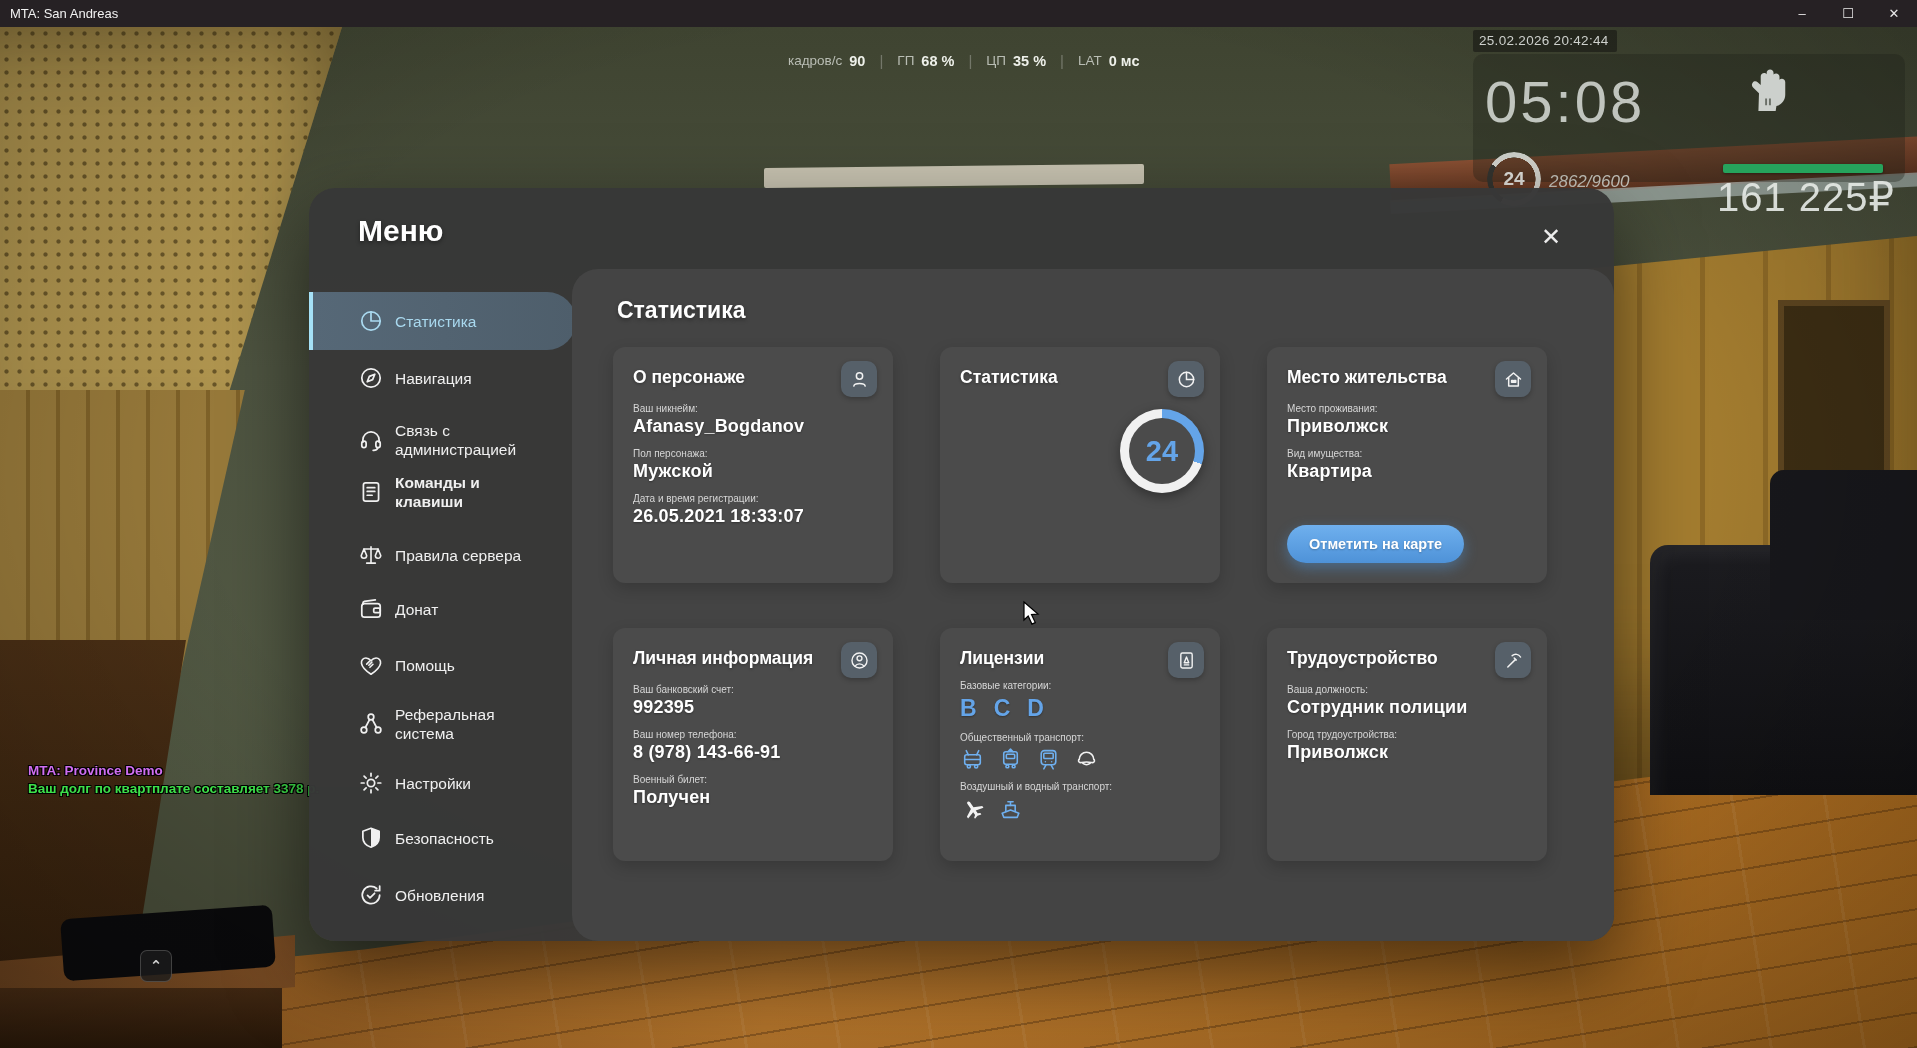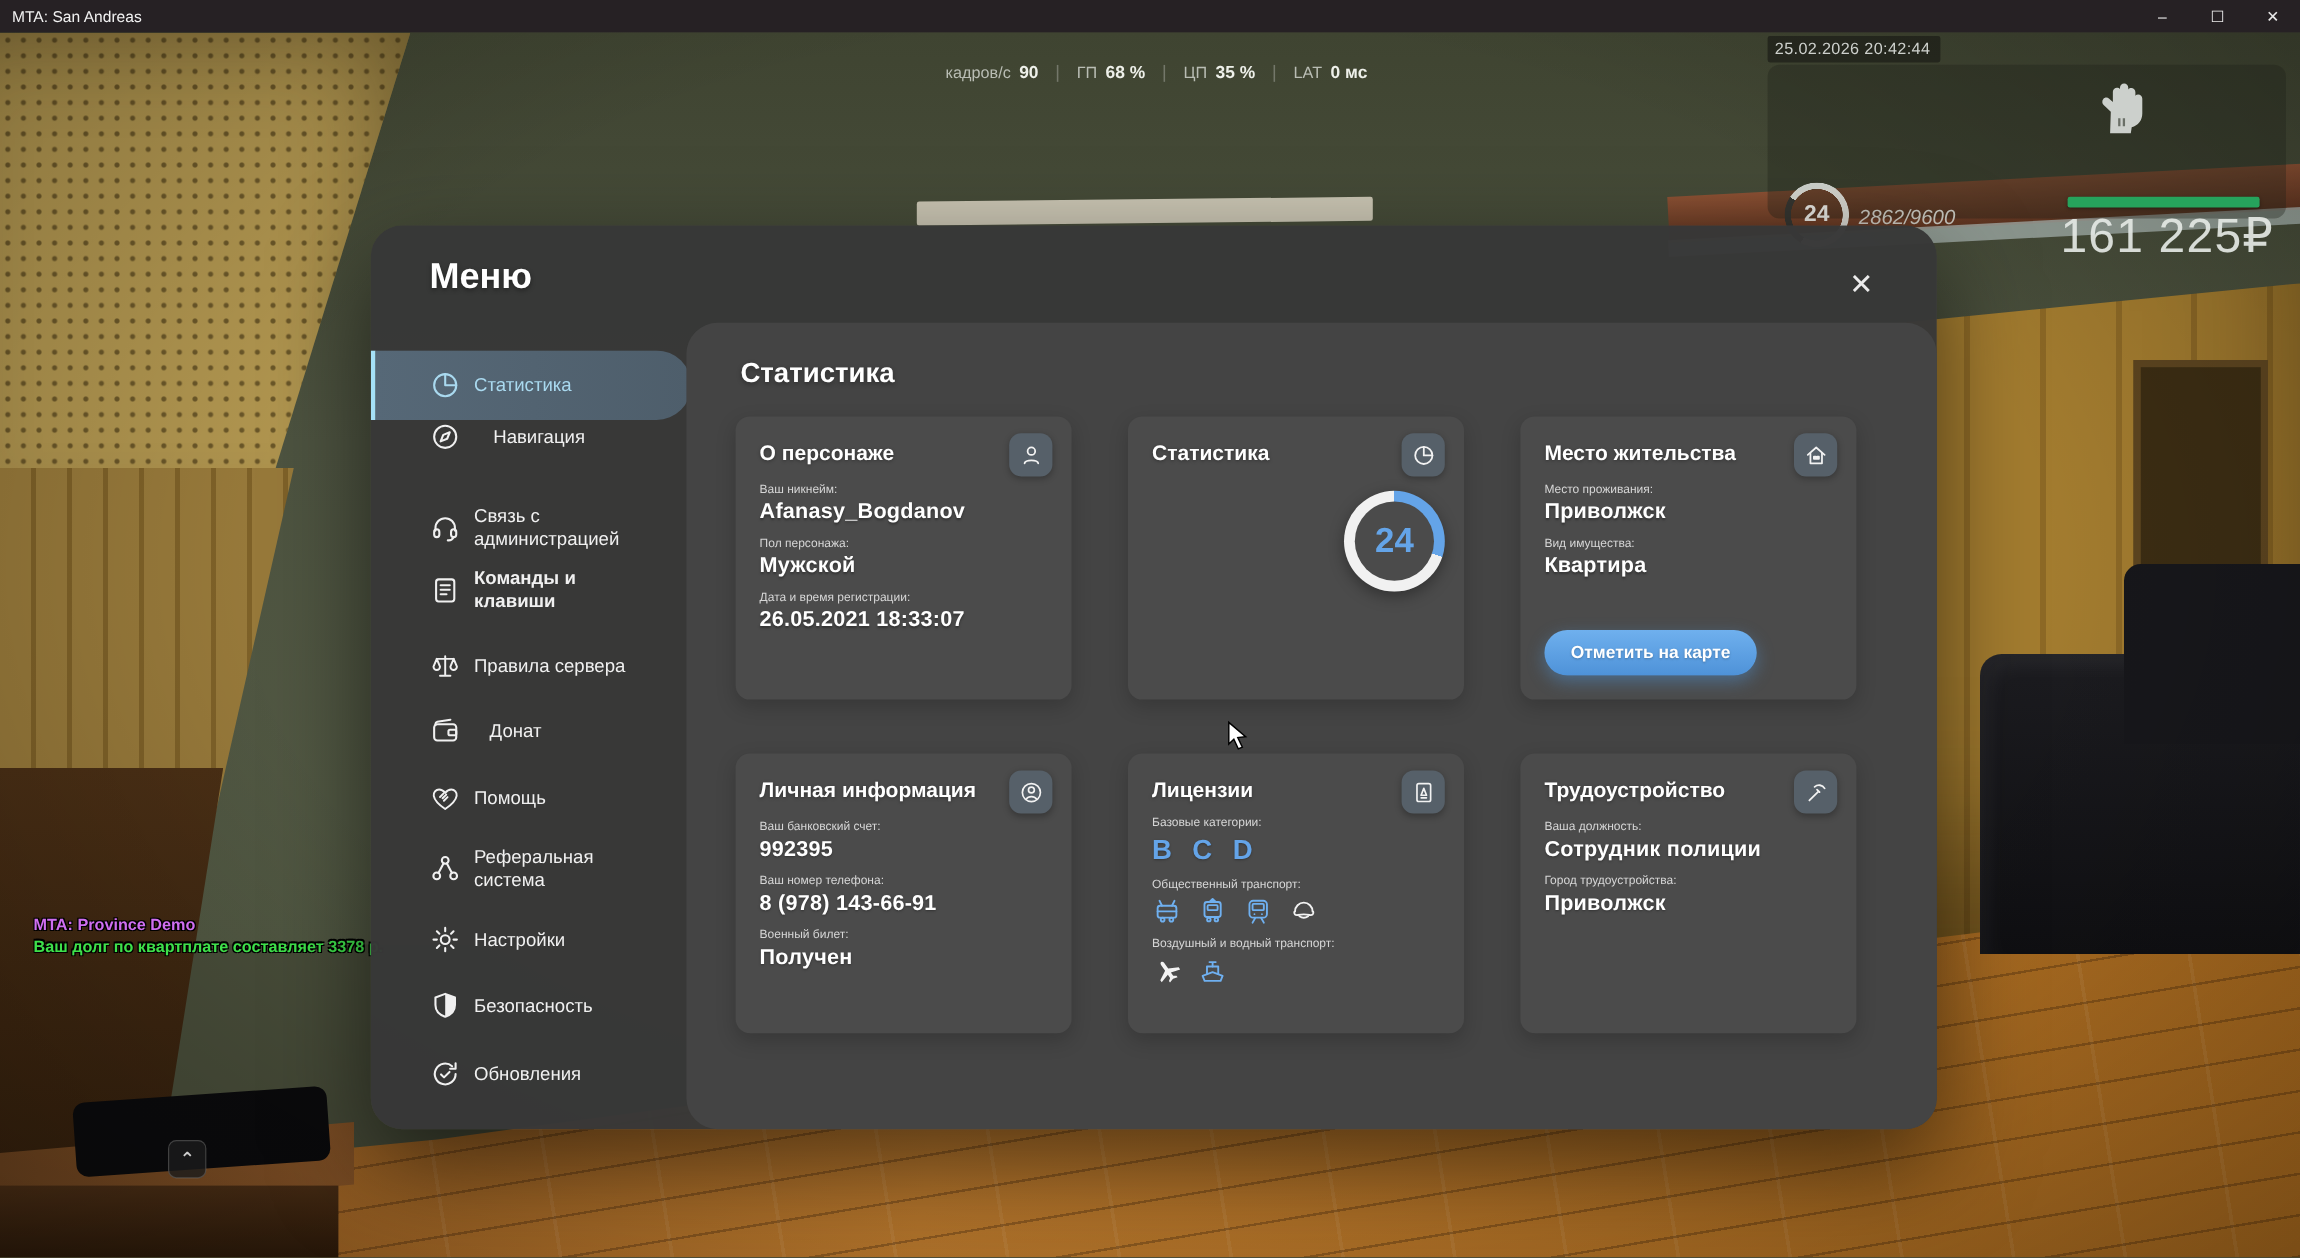--- a/index.html
+++ b/index.html
@@ -163,20 +163,21 @@
     </span>
   <span class="sep">|</span>
   <span class="grp">
       <span>LAT</span>
       <b>0 мс</b>
     </span>
 </div>
 
 <div class="abs date-chip">25.02.2026 20:42:44</div>
 <div class="abs hud-panel">
+  <div class="hud-clock">05:08</div>
   <div class="hud-fist">
     <svg viewBox="0 0 24 28" width="46" height="56">
         <path fill="#ccd0cc" d="M7 26h9l.4-2.6c2.8-.8 4.6-3 4.6-6V11c0-1-.8-1.8-1.8-1.8-.5 0-.9.2-1.2.5V8.2c0-1-.8-1.8-1.8-1.8-.5 0-1 .2-1.3.6V6.2c0-1-.8-1.8-1.8-1.8s-1.8.8-1.8 1.8v.6c-.3-.4-.8-.6-1.3-.6-1 0-1.8.8-1.8 1.8v4.4L6.6 11c-.8-.7-2-.6-2.6.2-.6.7-.5 1.8.2 2.5l3.1 3z"></path>
         <path fill="none" stroke="#6a6f67" stroke-width="1" d="M11 19.5v3.5m2-3.5v3.5"></path>
       </svg>
   </div>
   <div class="hud-bar" style="background: rgb(38, 163, 92);"></div>
   <div class="mini-ring"></div>
   <div class="mini-level">24</div>
   <div class="hud-exp">2862/9600</div>
@@ -200,21 +201,21 @@
     <div class="side-item active" style="top:104px;height:58px;">
       <span class="s-icon">
           <svg viewBox="0 0 24 24" width="26" height="26" fill="none" stroke="currentColor" stroke-width="1.6" stroke-linecap="round" stroke-linejoin="round">
             <circle cx="12" cy="12" r="8.5"></circle>
             <path d="M12 3.5V12h8.5"></path>
           </svg>
         </span>
       <span class="s-label">Статистика</span>
     </div>
 
-    <div class="side-item" style="top:154px;height:44px;gap:16px;">
+    <div class="side-item" style="top:168px;height:44px;">
       <span class="s-icon">
           <svg viewBox="0 0 24 24" width="26" height="26" fill="none" stroke="currentColor" stroke-width="1.6" stroke-linecap="round" stroke-linejoin="round">
             <circle cx="12" cy="12" r="8.5"></circle>
             <path d="M15.5 8.5l-2 5-5 2 2-5z"></path>
           </svg>
         </span>
       <span class="s-label">Навигация</span>
     </div>
 
     <div class="side-item" style="top:224px;height:56px;">
@@ -242,21 +243,21 @@
     <div class="side-item" style="top:345px;height:44px;">
       <span class="s-icon">
           <svg viewBox="0 0 24 24" width="26" height="26" fill="none" stroke="currentColor" stroke-width="1.5" stroke-linecap="round" stroke-linejoin="round">
             <path d="M12 4.5v15M8 19.5h8M5.5 6.5h13"></path>
             <path d="M3 12.5a2.5 2.5 0 0 0 5 0L5.5 6.5zM16 12.5a2.5 2.5 0 0 0 5 0L18.5 6.5z"></path>
           </svg>
         </span>
       <span class="s-label">Правила сервера</span>
     </div>
 
-    <div class="side-item" style="top:399px;height:44px;gap:13px;">
+    <div class="side-item" style="top:399px;height:44px;">
       <span class="s-icon">
           <svg viewBox="0 0 24 24" width="26" height="26" fill="none" stroke="currentColor" stroke-width="1.6" stroke-linecap="round" stroke-linejoin="round">
             <path d="M4.5 7.5V6.8c0-.9.6-1.6 1.4-1.8L16 3.5"></path>
             <rect x="3.5" y="7" width="17" height="12.5" rx="2.5"></rect>
             <rect x="14.5" y="11.2" width="6" height="4.2" rx="1.2"></rect>
           </svg>
         </span>
       <span class="s-label">Донат</span>
     </div>
 

